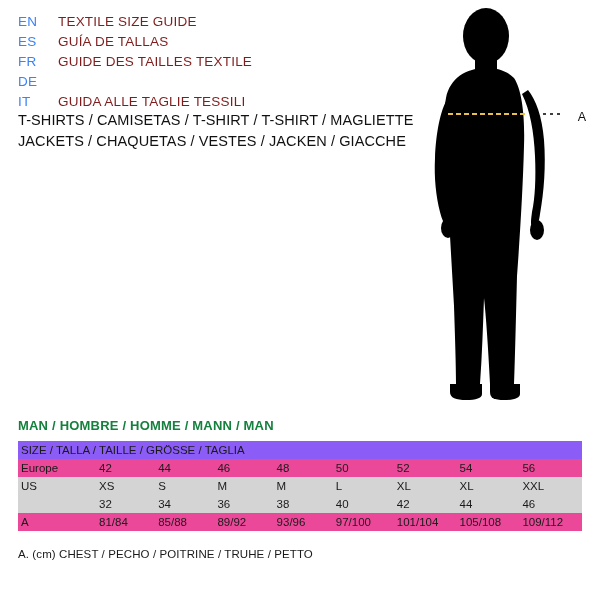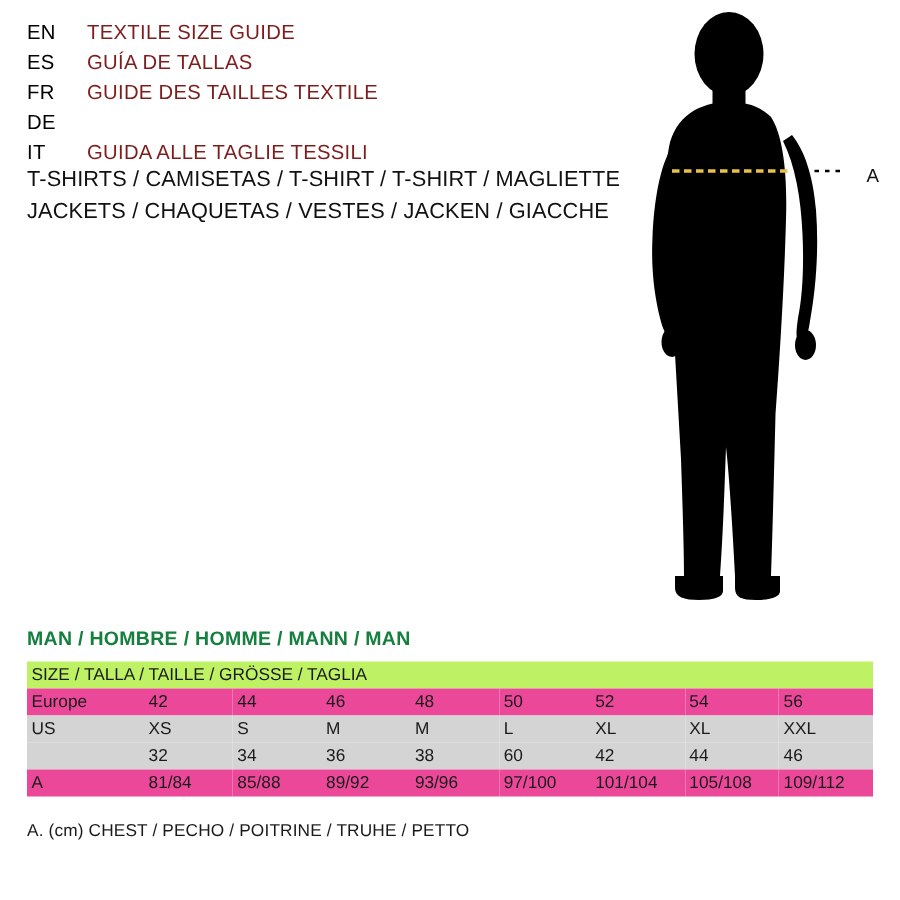--- a/index.html
+++ b/index.html
@@ -31,21 +31,21 @@
   .lang-row {
     display: flex;
     align-items: baseline;
     height: 20px;
     font-size: 13.5px;
     letter-spacing: 0.2px;
   }
   .lang-code {
     width: 40px;
     flex: none;
-    color: #000000;
+    color: #3b82f6;
   }
   .lang-text {
     color: #7f1d1d;
   }
 
   
   .cat-block {
     position: absolute;
     left: 18px;
     top: 110px;
@@ -110,21 +110,21 @@
   table.size-table td.row-label {
     width: 90px;
     padding-left: 3px;
   }
   table.size-table td.val,
   table.size-table th.val {
     width: 67px;
     padding-left: 3px;
   }
   tr.hdr-row {
-    background: #bef264;
+    background: #8b5cf6;
   }
   tr.band {
     background: #d4d4d4;
   }
   tr.plain {
     background: #ec4899;
   }
 
   
   .footnote {
@@ -250,21 +250,21 @@
           <td class="val">XL</td>
           <td class="val">XL</td>
           <td class="val">XXL</td>
         </tr>
         <tr class="band">
           <td class="row-label"></td>
           <td class="val">32</td>
           <td class="val">34</td>
           <td class="val">36</td>
           <td class="val">38</td>
-          <td class="val">60</td>
+          <td class="val">40</td>
           <td class="val">42</td>
           <td class="val">44</td>
           <td class="val">46</td>
         </tr>
         <tr class="plain">
           <td class="row-label">A</td>
           <td class="val">81/84</td>
           <td class="val">85/88</td>
           <td class="val">89/92</td>
           <td class="val">93/96</td>

